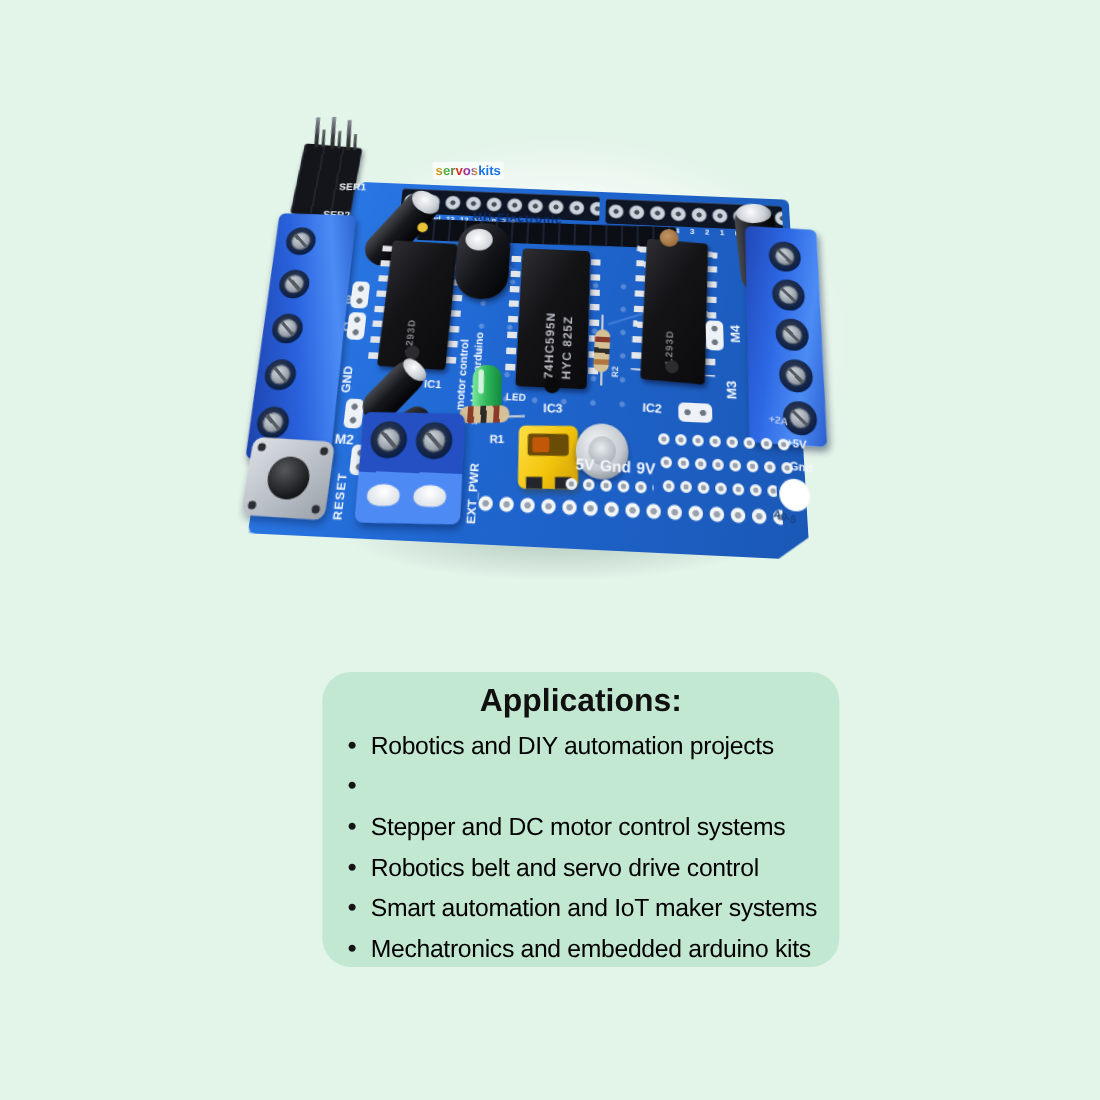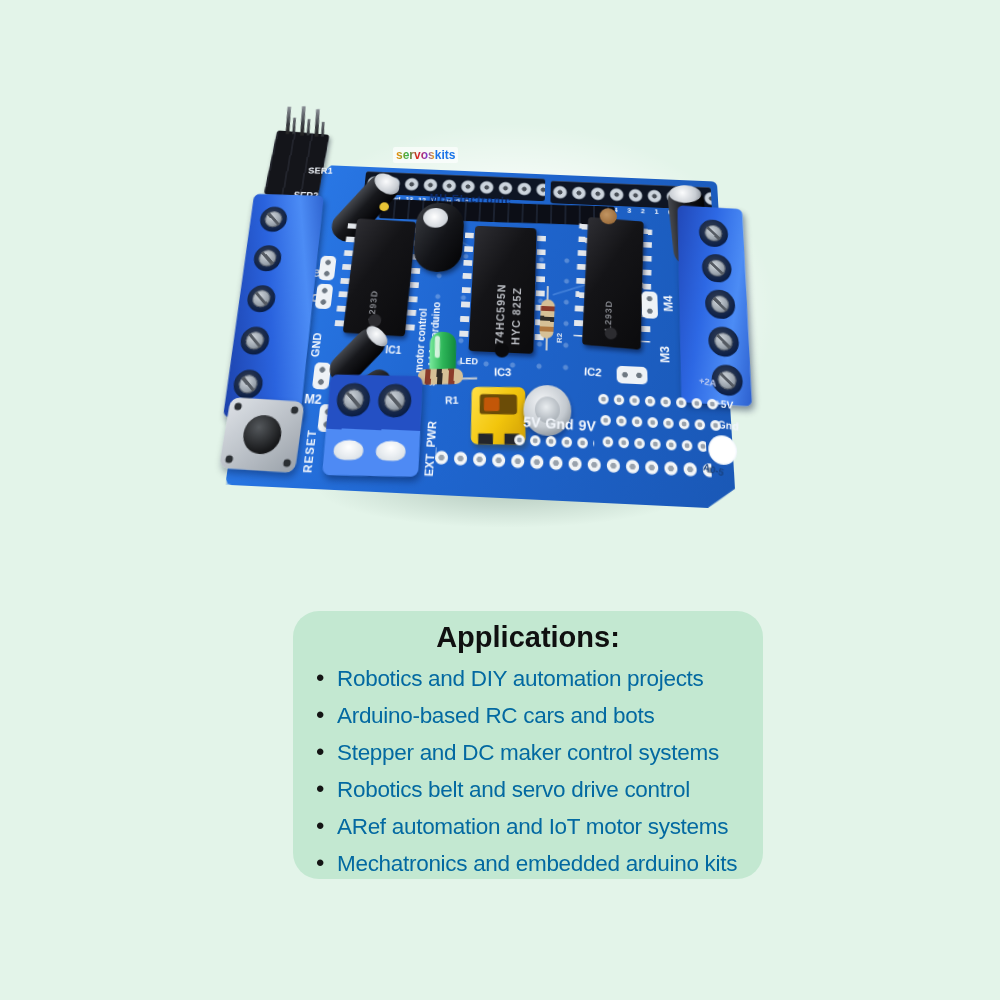--- a/index.html
+++ b/index.html
@@ -78,21 +78,21 @@
 
   .dotc{position:absolute;border-radius:50%;}
 
   
   .apps{position:absolute;left:293px;top:611px;width:470px;height:268px;border-radius:26px;
         background:#c3e8d1;}
   .apps-title{margin-top:10px;text-align:center;font-size:29px;font-weight:bold;color:#101010;}
   .apps-list{margin-top:10px;}
   .apps-row{display:flex;align-items:baseline;height:37px;padding-left:23px;}
   .apps-bullet{width:12px;font-size:24px;color:#141414;}
-  .apps-text{font-size:22.5px;color:#0369a1;letter-spacing:-0.3px;padding-left:9px;}
+  .apps-text{font-size:22.5px;color:#000000;letter-spacing:-0.3px;padding-left:9px;}
 
   .watermark{position:absolute;left:393px;top:147px;font-size:12px;font-weight:bold;
         background:rgba(255,255,255,.65);padding:0 3px;border-radius:2px;line-height:16px;}
   .wm1{background:linear-gradient(90deg,#ff8800,#2bb24c 30%,#e2231a 55%,#7a3cd6 80%,#f4b400);
        -webkit-background-clip:text;background-clip:text;color:transparent;}
   .wm2{color:#1a73e8;}
 </style>
 </head>
 <body>
 
@@ -326,32 +326,31 @@
 
 <div class="apps">
   <div class="apps-title">Applications:</div>
   <div class="apps-list">
     <div class="apps-row">
       <span class="apps-bullet">•</span>
       <span class="apps-text">Robotics and DIY automation projects</span>
     </div>
     <div class="apps-row">
       <span class="apps-bullet">•</span>
-      <span class="apps-text">Arduino-based RC cars and bots</span>
-    </div>
-    <div class="apps-row">
-      <span class="apps-bullet">•</span>
-      <span class="apps-text">Stepper and DC maker control systems</span>
+    </div>
+    <div class="apps-row">
+      <span class="apps-bullet">•</span>
+      <span class="apps-text">Stepper and DC motor control systems</span>
     </div>
     <div class="apps-row">
       <span class="apps-bullet">•</span>
       <span class="apps-text">Robotics belt and servo drive control</span>
     </div>
     <div class="apps-row">
       <span class="apps-bullet">•</span>
-      <span class="apps-text">ARef automation and IoT motor systems</span>
+      <span class="apps-text">Smart automation and IoT maker systems</span>
     </div>
     <div class="apps-row">
       <span class="apps-bullet">•</span>
       <span class="apps-text">Mechatronics and embedded arduino kits</span>
     </div>
   </div>
 </div>
 
 </body></html>

